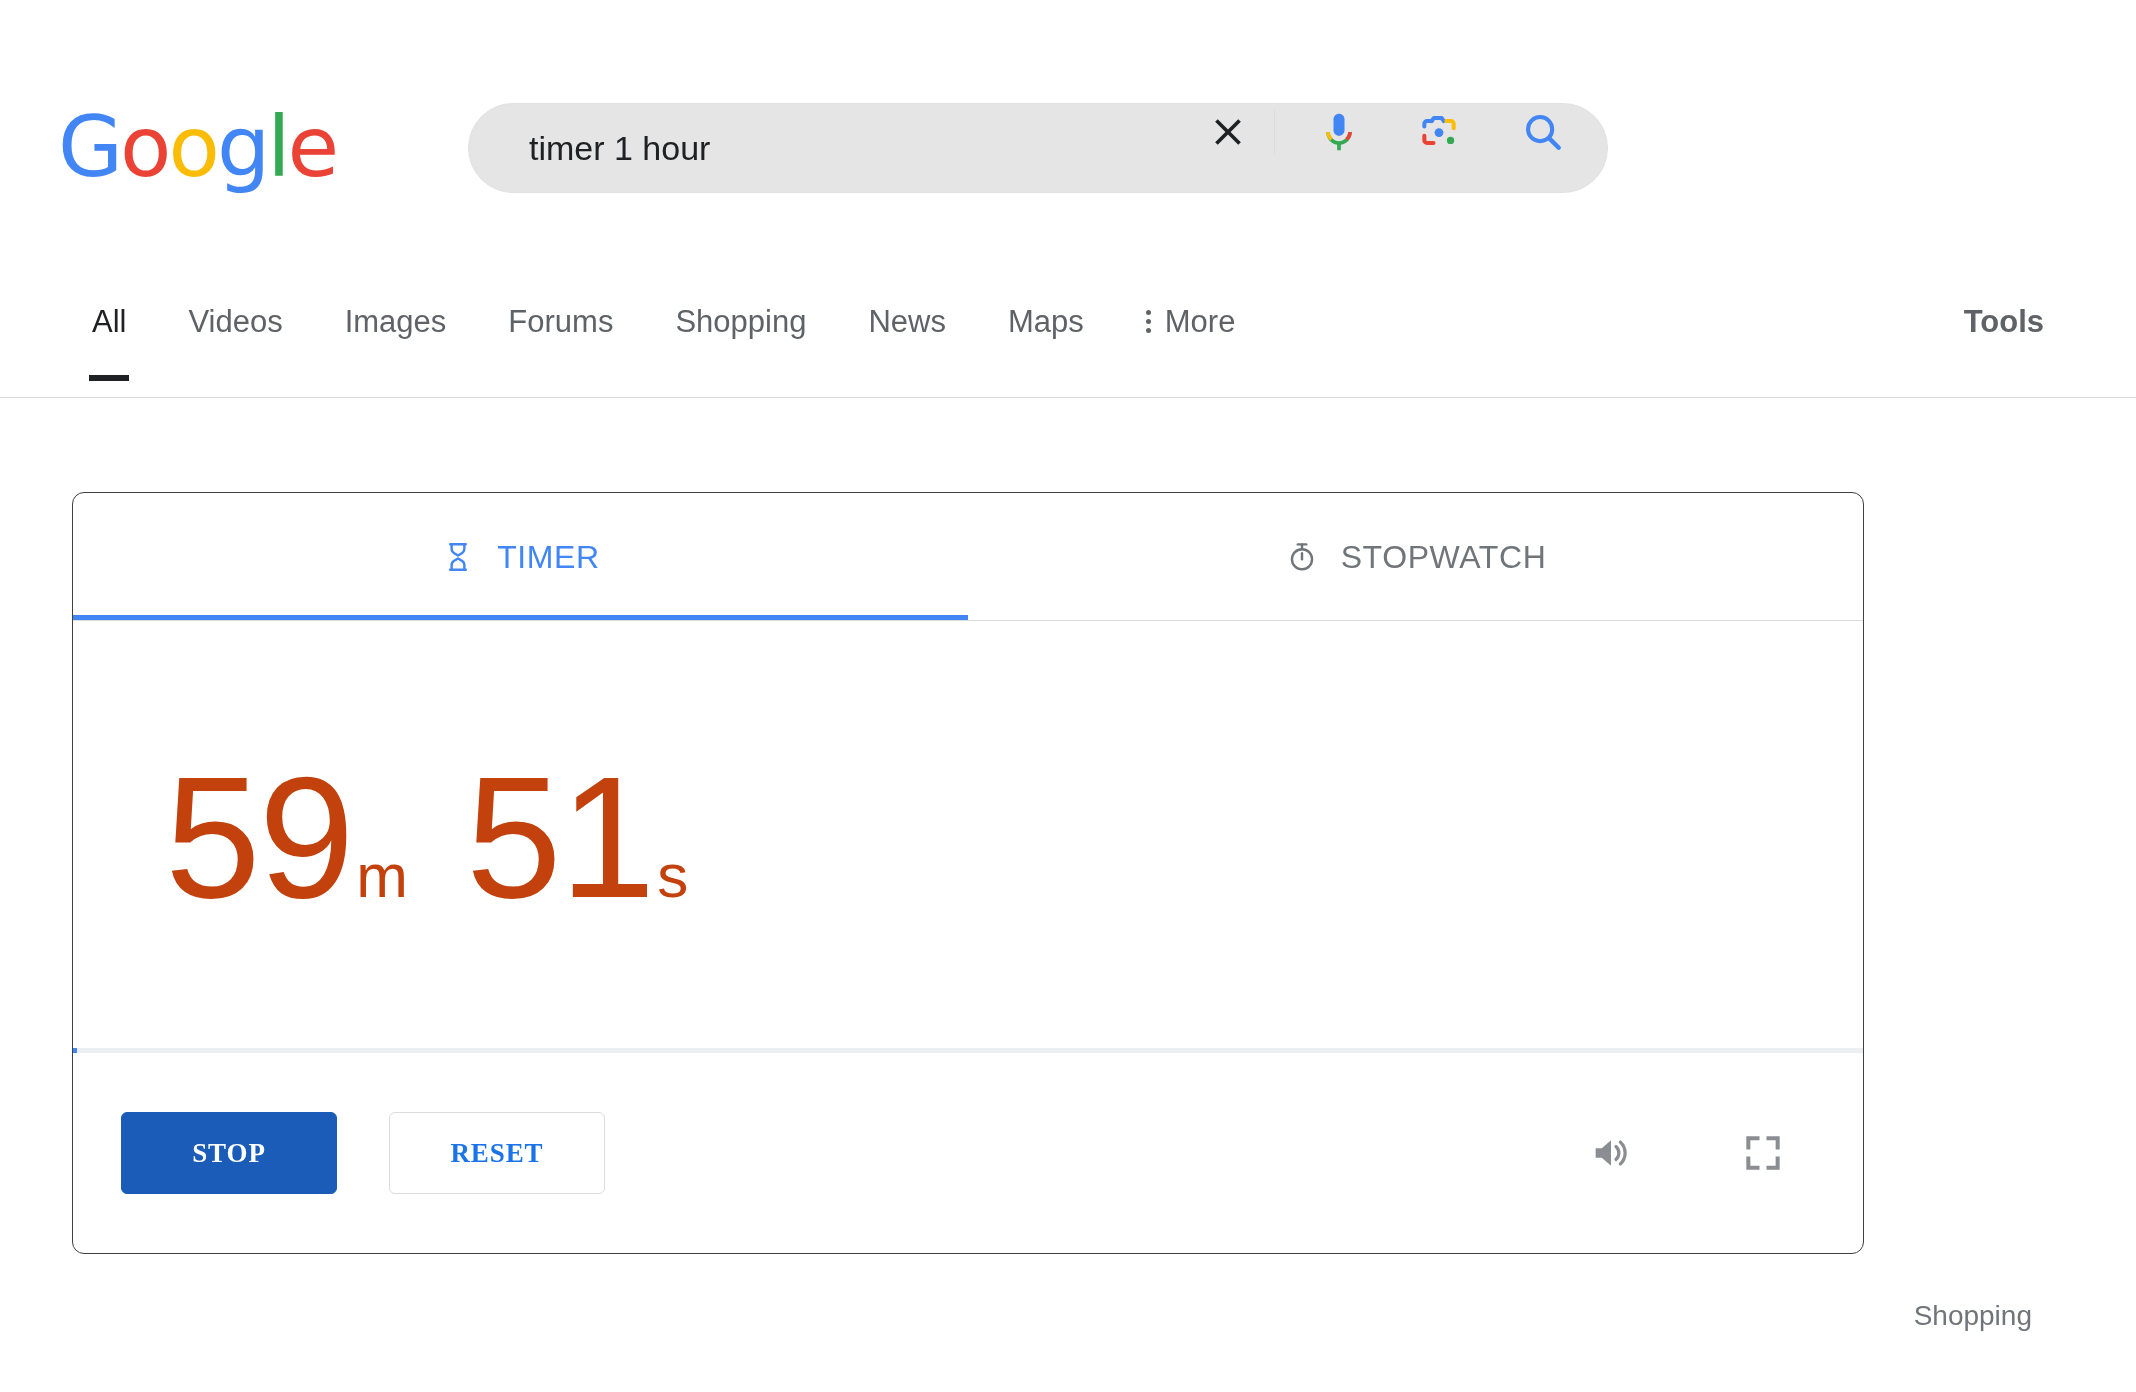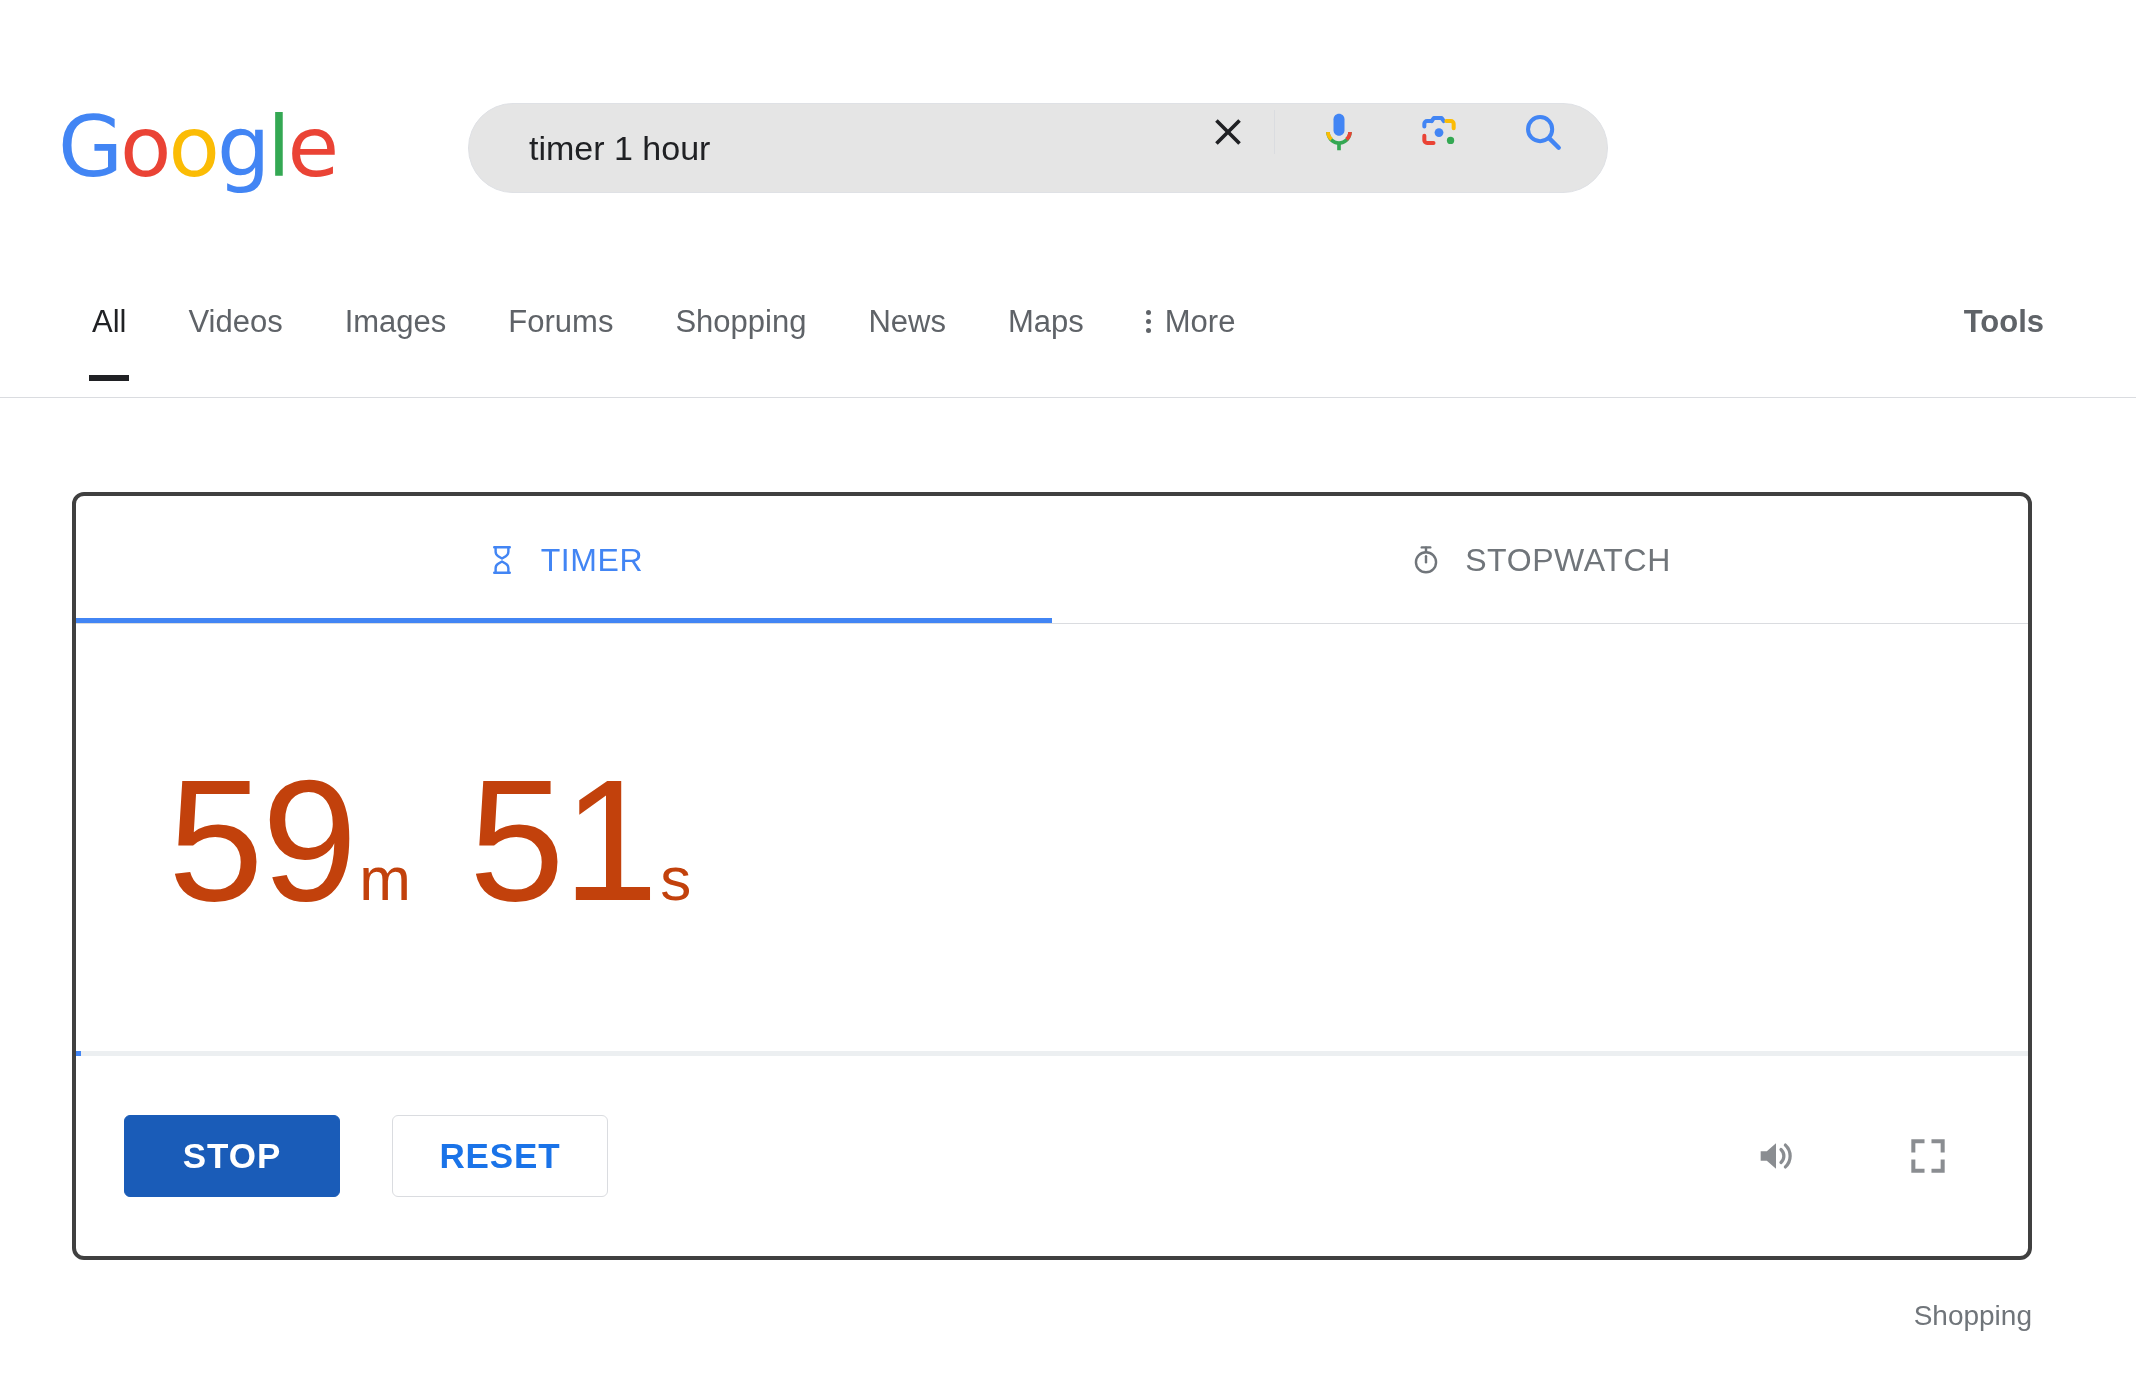--- a/index.html
+++ b/index.html
@@ -162,22 +162,22 @@
     color: #5f6368;
     cursor: pointer;
     user-select: none;
     font-weight: bold;
   }
 
   .card {
     position: absolute;
     left: 72px;
     top: 492px;
-    width: 1960px;
-    border: 4px solid #404040;
+    width: 1792px;
+    border: 1px solid #404040;
     border-radius: 12px;
     background: #fff;
   }
 
   .card-tabs {
     display: flex;
     height: 128px;
     position: relative;
   }
   .card-tab {
@@ -251,22 +251,22 @@
   }
 
   .card-footer {
     height: 200px;
     display: flex;
     align-items: center;
     padding: 0 72px 0 48px;
   }
 
   .btn {
-    font-family: Liberation Sans, sans-serif;
-    font-size: 35px;
+    font-family: Liberation Serif, serif;
+    font-size: 27px;
     font-weight: bold;
     letter-spacing: 0.9px;
     border-radius: 6px;
     cursor: pointer;
     display: flex;
     align-items: center;
     justify-content: center;
     user-select: none;
   }
   .btn-stop {

